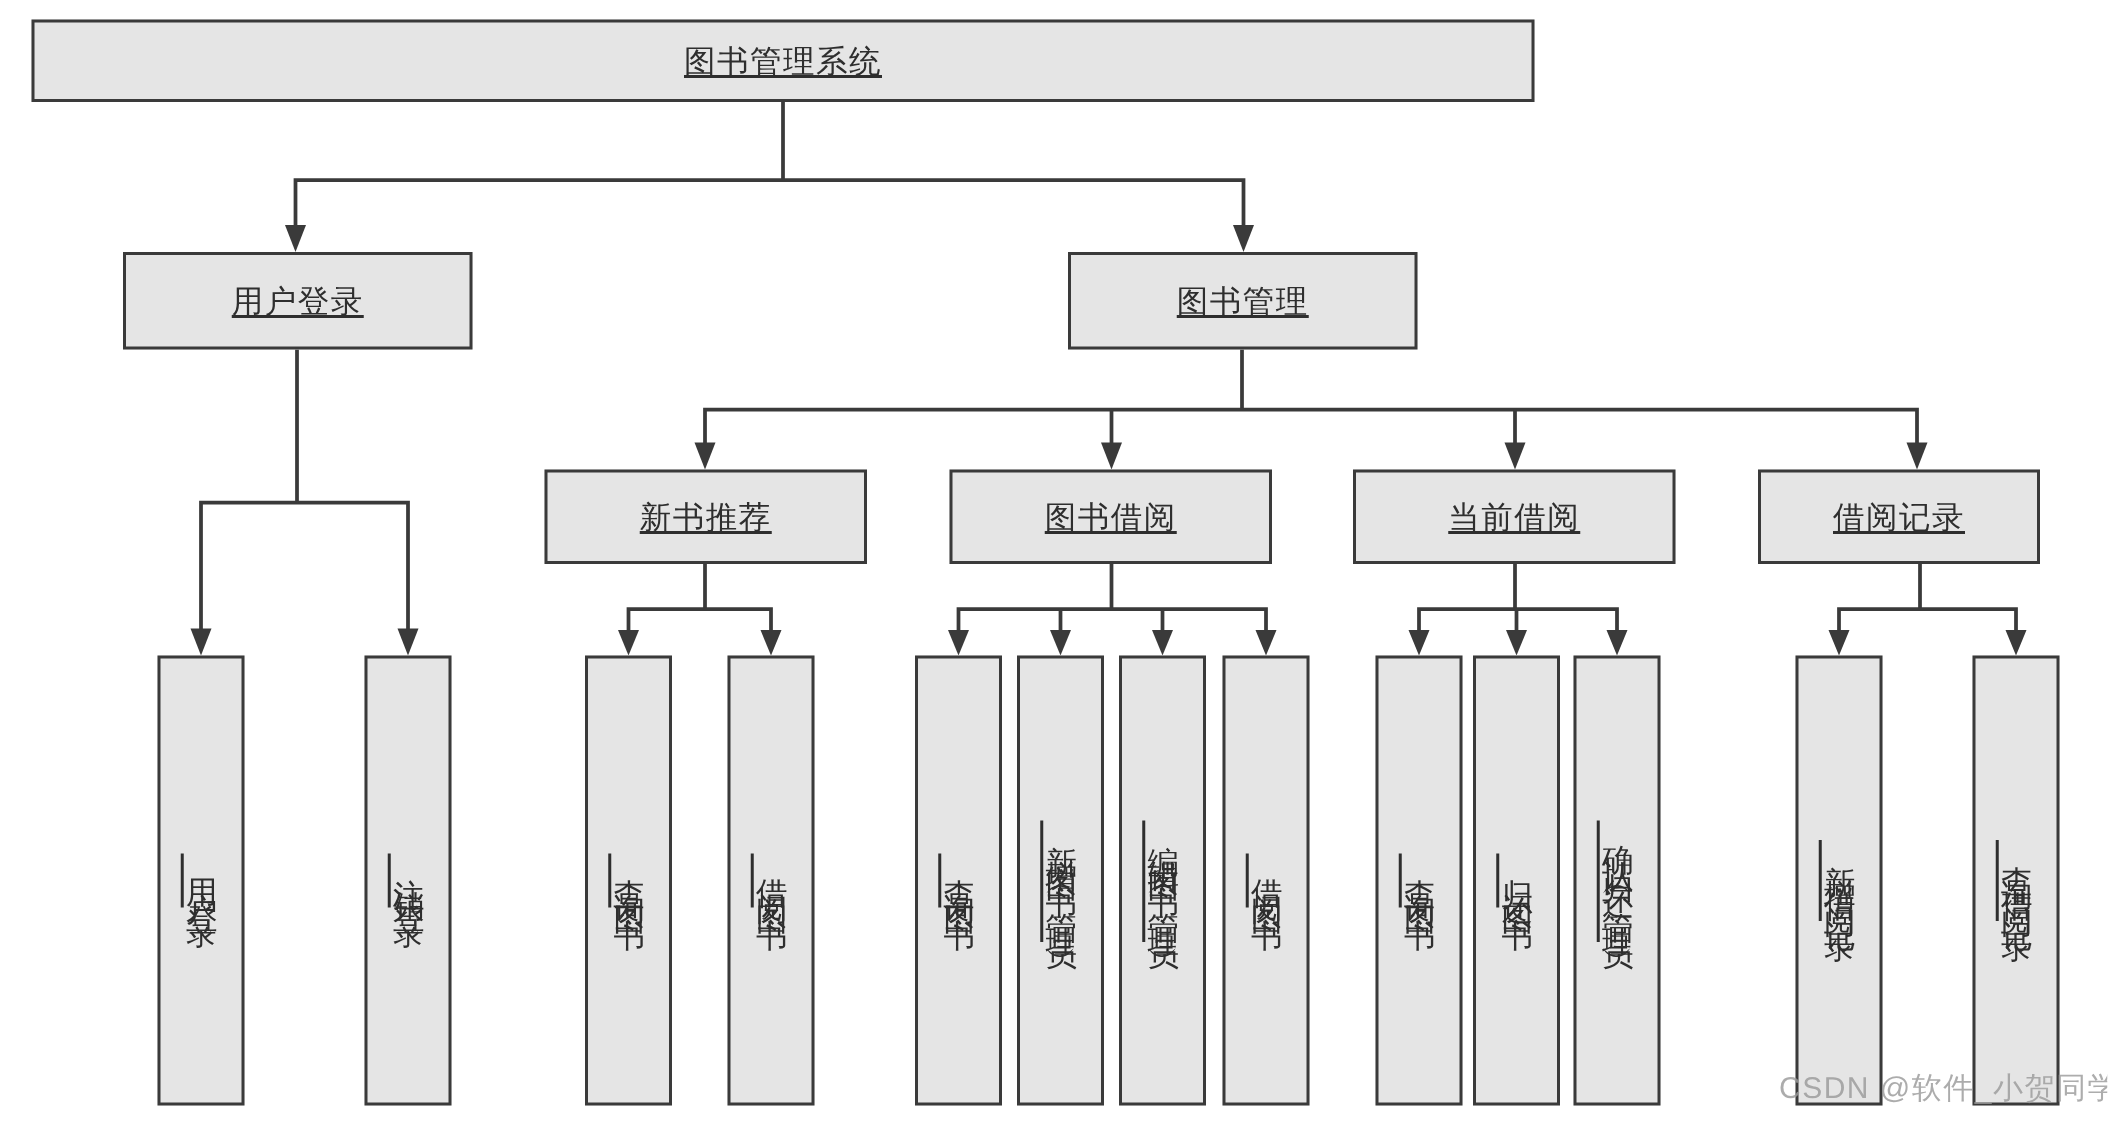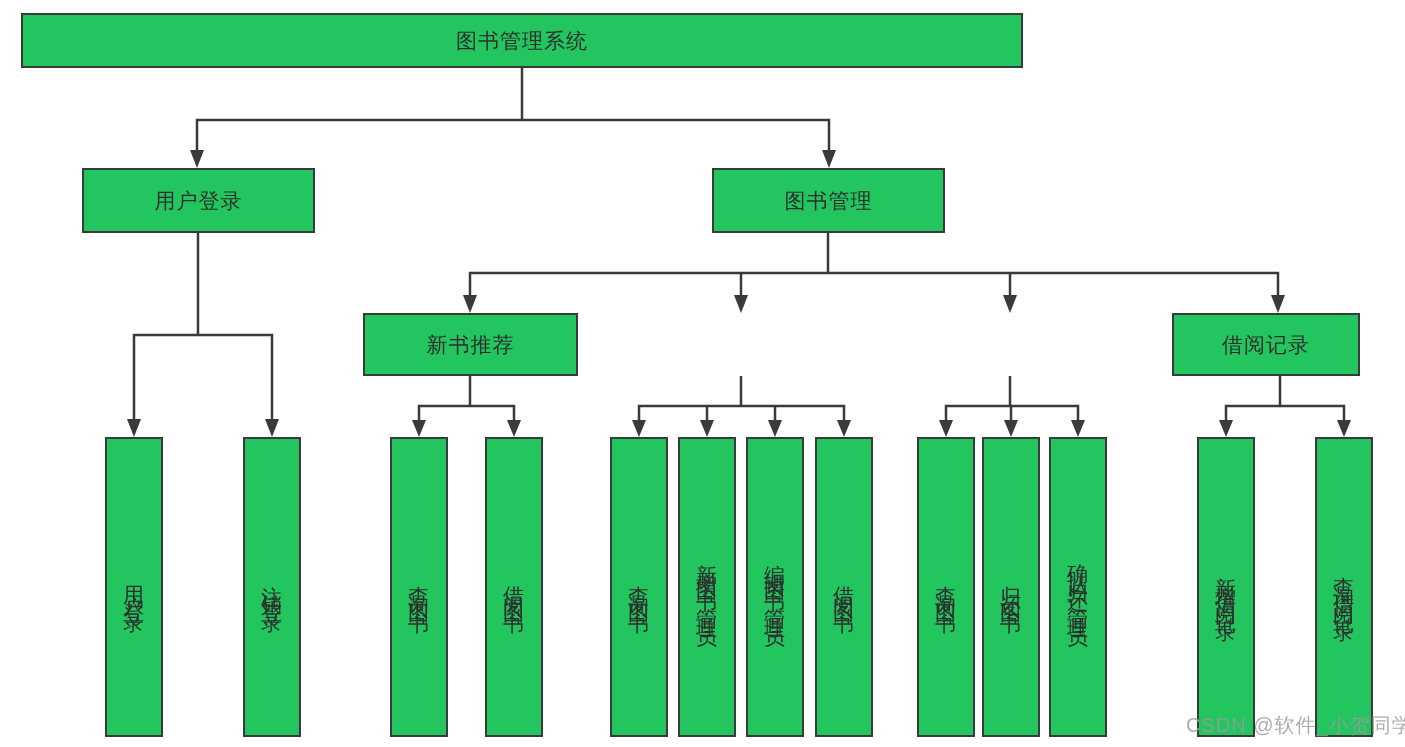--- a/index.html
+++ b/index.html
@@ -14,26 +14,27 @@
   }
   .connectors {
     position: absolute;
     left: 0; top: 0;
     width: 1405px; height: 747px;
     z-index: 1;
   }
   .node {
     position: absolute;
     box-sizing: border-box;
-    background: #22c55e;
+    background: #e5e5e5;
     border: 2px solid #3a3a3a;
     display: flex;
     align-items: center;
     justify-content: center;
     z-index: 2;
+    text-decoration: underline;
   }
   .hbox span {
     font-size: 21px;
     letter-spacing: 1px;
     white-space: nowrap;
   }
   .vbox { border-width: 2.5px; }
   .vbox span {
     writing-mode: vertical-rl;
     text-orientation: mixed;
@@ -118,20 +119,26 @@
   <div class="node hbox" style="left:82px;top:168px;width:233px;height:65px">
     <span>用户登录</span>
   </div>
   <div class="node hbox" style="left:712px;top:168px;width:233px;height:65px">
     <span>图书管理</span>
   </div>
 
   <div class="node hbox" style="left:363px;top:313px;width:215px;height:63px">
     <span>新书推荐</span>
   </div>
+  <div class="node hbox" style="left:633px;top:313px;width:215px;height:63px">
+    <span>图书借阅</span>
+  </div>
+  <div class="node hbox" style="left:902px;top:313px;width:215px;height:63px">
+    <span>当前借阅</span>
+  </div>
   <div class="node hbox" style="left:1172px;top:313px;width:188px;height:63px">
     <span>借阅记录</span>
   </div>
 
   <div class="node vbox" style="left:105px;top:437px;width:58px;height:300px">
     <span>用户登录</span>
   </div>
   <div class="node vbox" style="left:243px;top:437px;width:58px;height:300px">
     <span>注销登录</span>
   </div>

